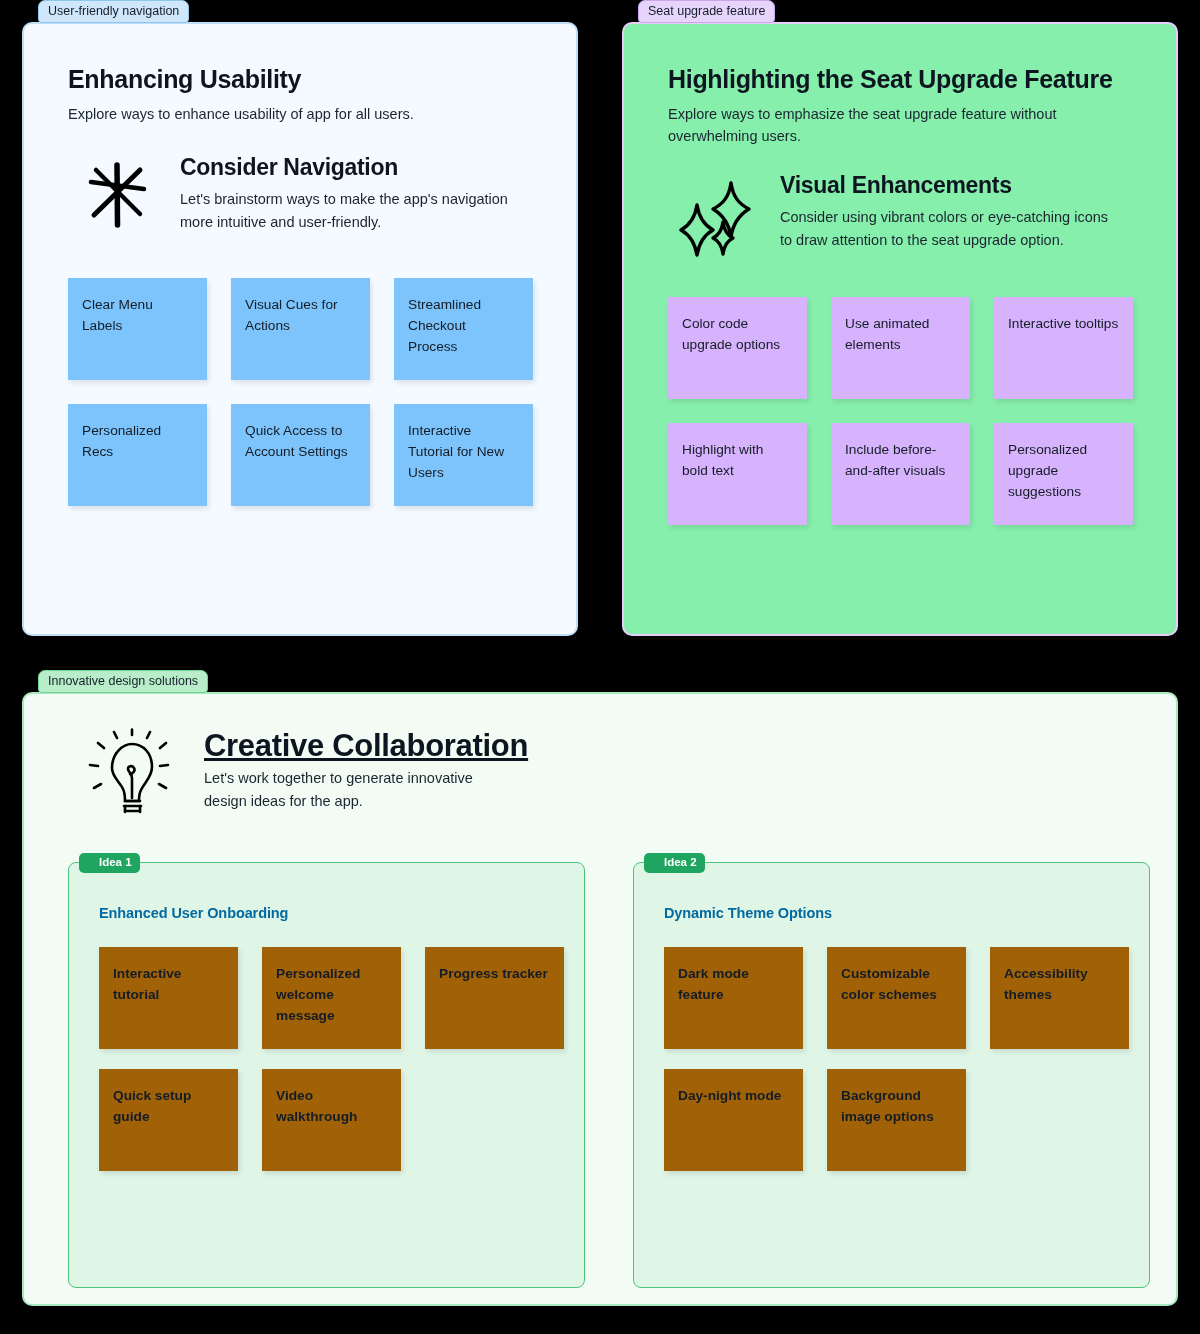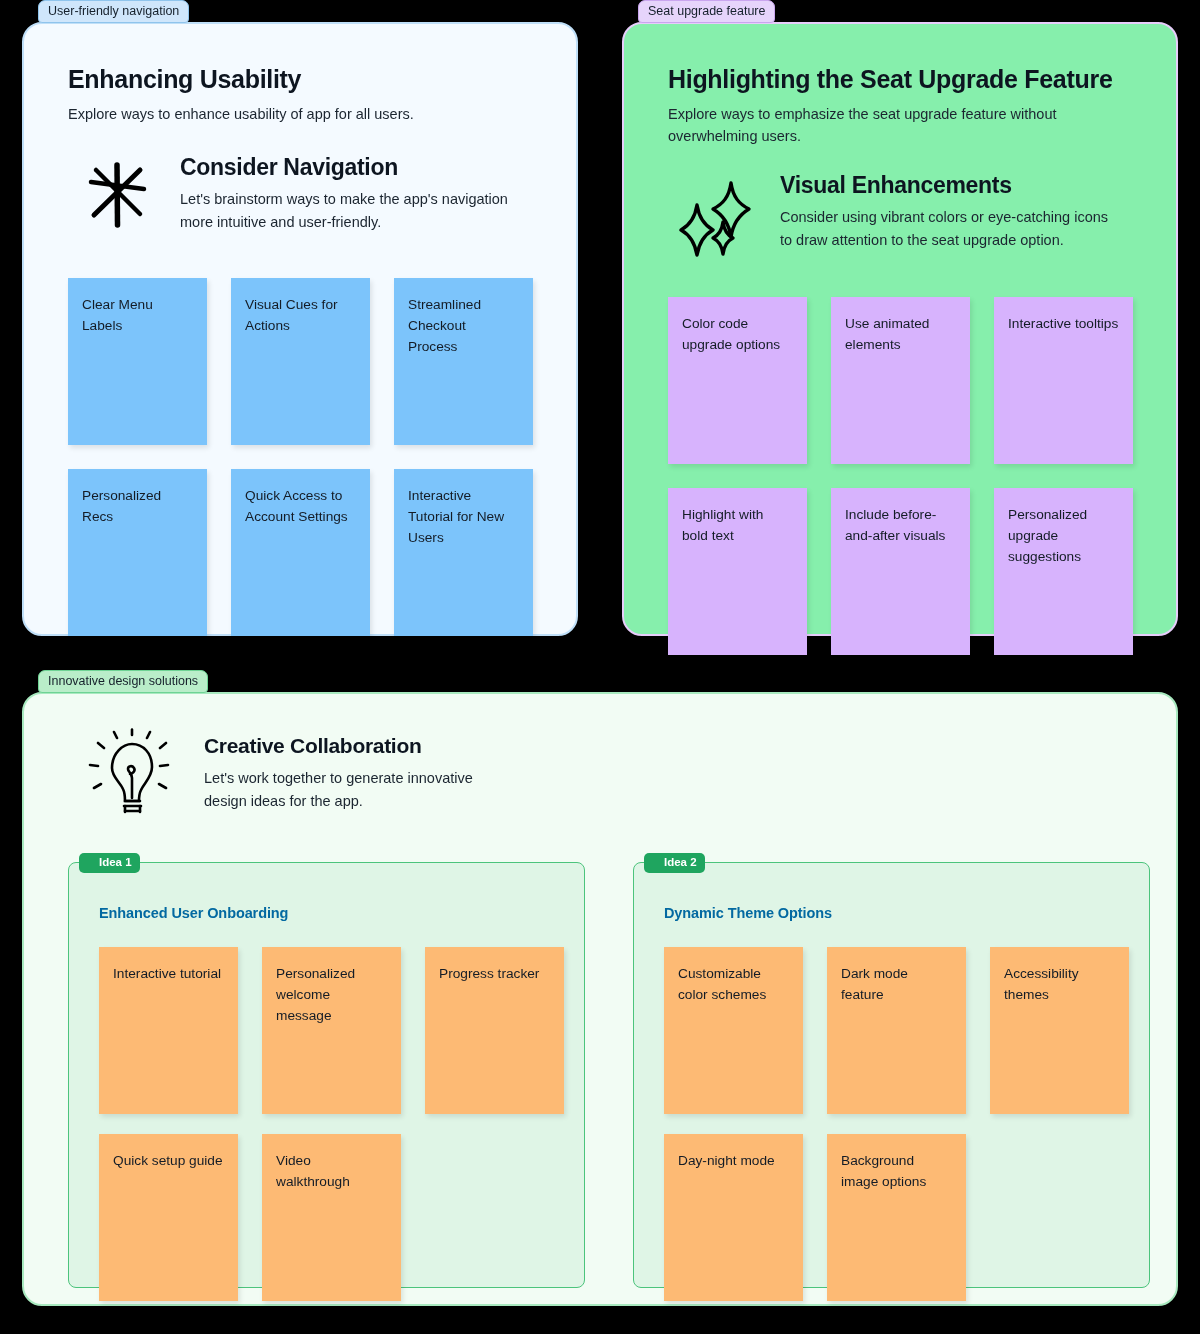--- a/index.html
+++ b/index.html
@@ -6,21 +6,21 @@
   * { box-sizing: border-box; margin: 0; padding: 0; }
   html, body {
     width: 1200px; height: 1334px;
     background: #000000;
     font-family: "Liberation Sans", sans-serif;
     overflow: hidden;
   }
   .board { position: relative; width: 1200px; height: 1334px; }
 
   
-  .panel { position: absolute; border-radius: 20px; border-width: 2px; border-style: solid; }
+  .panel { position: absolute; border-radius: 10px; border-width: 2px; border-style: solid; }
   .panel-tab {
     position: absolute; top: -1px; left: 14px;
     transform: translateY(-100%);
     padding: 3px 9px 4px 9px;
     border-radius: 7px 7px 4px 4px;
     border-width: 1.5px; border-style: solid;
     font-size: 12.5px; line-height: 14px;
     color: #15202b; white-space: nowrap;
   }
 
@@ -46,28 +46,28 @@
   .topic-text { padding-top: 2px; }
   .topic-title {
     font-size: 23px; font-weight: 700; color: #0d1520;
     letter-spacing: -0.3px; line-height: 28px;
   }
   .topic-sub { font-size: 14.5px; color: #1b2530; line-height: 23px; margin-top: 7px; max-width: 345px; }
 
   
   .notes-grid { display: grid; grid-template-columns: repeat(3, 139px); gap: 24px 24px; }
   .note {
-    height: 167px; padding: 16px 14px 10px 14px;
+    height: 102px; padding: 16px 14px 10px 14px;
     font-size: 13.7px; line-height: 21px; color: #141c26;
     box-shadow: 2px 3px 5px rgba(0,0,0,0.10);
     overflow: hidden;
   }
   .note-blue   { background: #7cc4fb; }
   .note-purple { background: #d7b3fd; }
-  .note-green  { background: #fdba74; }
+  .note-green  { background: #a16207; font-weight: bold; }
 
   
   .idea-card {
     position: relative; background: #dff5e6;
     border: 1.5px solid #4cc47c; border-radius: 8px;
   }
   .idea-badge {
     position: absolute; top: -10px; left: 10px;
     background: #1fa55f; color: #ffffff;
     font-size: 11.5px; line-height: 13px; font-weight: 600;
@@ -164,21 +164,21 @@
             <g stroke="#000" stroke-width="2.6" fill="none" stroke-linecap="round">
               <path d="M30 40 C30 25, 41 16, 50 16 C61 16, 70 25, 70 39 C70 49, 62 55, 59 62 C57 66, 57 70, 57 73 L43 73 C43 69, 43 65, 41 61 C38 54, 30 49, 30 40 Z"></path>
               <path d="M43 73 L58 73 M42 78 L59 78 M43 83 L58 83"></path>
               <path d="M43 78 L43 84 M58 78 L58 84"></path>
               <path d="M50 70 L50 50 C50 45, 46 44, 46 41 C46 38, 50 37, 52 40 C54 43, 50 46, 48 46"></path>
               <path d="M50 7 L50 1.5 M35 10 L32 4 M65 10 L68 4 M22 20 L16 15 M78 20 L84 15 M16 38 L8 37 M78 38 L86 37 M19 56 L12 60 M77 56 L84 60"></path>
             </g>
           </svg>
         </div>
         <div class="topic-text" style="padding-top:10px;">
-          <div class="topic-title" style="font-size:21px;">Creative Collaboration</div>
+          <div class="topic-title" style="font-size:31px;text-decoration:underline;">Creative Collaboration</div>
           <div class="topic-sub" style="max-width:300px;">Let's work together to generate innovative design ideas for the app.</div>
         </div>
       </div>
 
       <div style="display:flex; gap:48px; margin-top:42px;">
 
         <div class="idea-card" style="width:517px; height:426px;">
           <div class="idea-badge">Idea 1</div>
           <div style="padding:42px 30px 0 30px;">
             <div class="idea-title">Enhanced User Onboarding</div>
@@ -190,22 +190,22 @@
               <div class="note note-green">Video walkthrough</div>
             </div>
           </div>
         </div>
 
         <div class="idea-card" style="width:517px; height:426px;">
           <div class="idea-badge">Idea 2</div>
           <div style="padding:42px 30px 8px 30px;">
             <div class="idea-title">Dynamic Theme Options</div>
             <div class="notes-grid" style="margin-top:26px; grid-template-columns:repeat(3,139px); gap:20px 24px;">
+              <div class="note note-green">Dark mode feature</div>
               <div class="note note-green">Customizable color schemes</div>
-              <div class="note note-green">Dark mode feature</div>
               <div class="note note-green">Accessibility themes</div>
               <div class="note note-green">Day-night mode</div>
               <div class="note note-green">Background image options</div>
             </div>
           </div>
         </div>
 
       </div>
     </div>
   </div>

